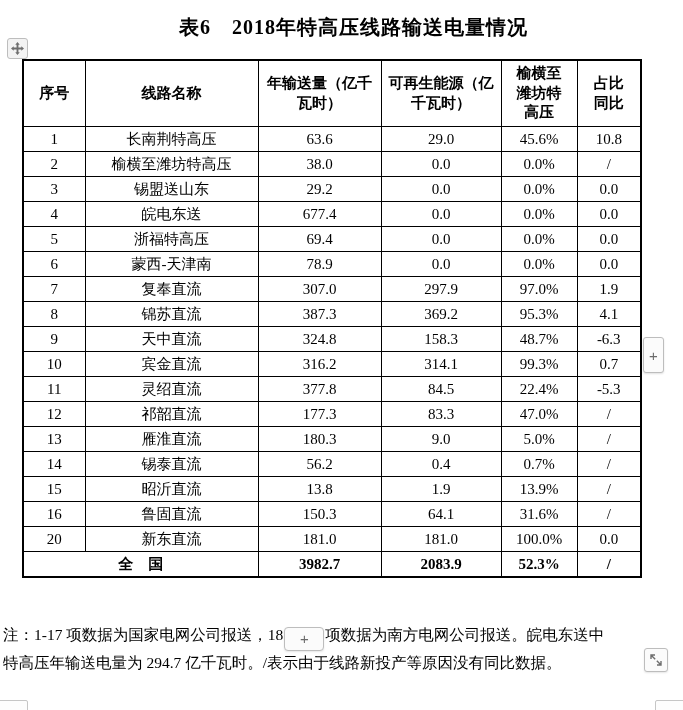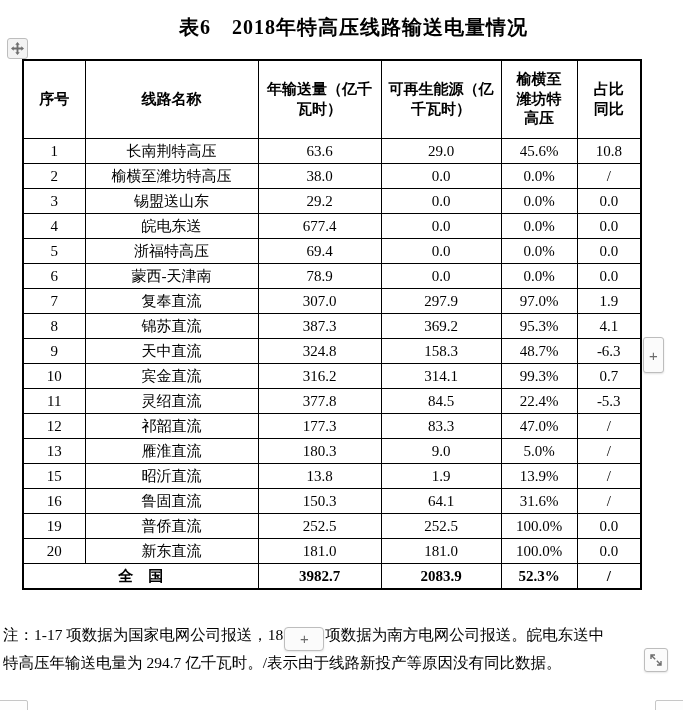--- a/index.html
+++ b/index.html
@@ -15,21 +15,21 @@
     position:absolute;left:22px;top:59px;width:618px;
     border-collapse:collapse;table-layout:fixed;border:2px solid #000;
   }
   table.uhv th,table.uhv td{
     border:1px solid #000;text-align:center;vertical-align:middle;
     font-size:15px;padding:0;overflow:hidden;
   }
   table.uhv thead th{height:61px;font-weight:bold;line-height:1.3;}
   table.uhv thead th.h-annual,table.uhv thead th.h-renew{padding:0 5px;}
   table.uhv thead th.h-share{padding:0 15px;}
-  table.uhv thead th.h-yoy{padding:8px 14px;}
+  table.uhv thead th.h-yoy{padding:2px 14px;}
   table.uhv tbody td{height:24px;}
   table.uhv tfoot td{height:24px;font-weight:bold;}
   
   .ctl{
     position:absolute;background:#fbfbfb;border:1px solid #bdbdbd;border-radius:3px;
     display:flex;align-items:center;justify-content:center;box-sizing:border-box;
     color:#6a6a6a;font-family:"Liberation Sans",sans-serif;
   }
   .move-handle{left:7px;top:38px;width:21px;height:21px;background:#f3f3f3;}
   .insert-col-btn{left:643px;top:337px;width:21px;height:36px;font-size:15px;box-shadow:0 1px 2px rgba(0,0,0,.12);}
@@ -179,42 +179,42 @@
       </tr>
       <tr>
         <td>13</td>
         <td>雁淮直流</td>
         <td>180.3</td>
         <td>9.0</td>
         <td>5.0%</td>
         <td>/</td>
       </tr>
       <tr>
+        <td>14</td>
+        <td>锡泰直流</td>
+        <td>56.2</td>
+        <td>0.4</td>
+        <td>0.7%</td>
+        <td>/</td>
+      </tr>
+      <tr>
         <td>15</td>
         <td>昭沂直流</td>
         <td>13.8</td>
         <td>1.9</td>
         <td>13.9%</td>
         <td>/</td>
       </tr>
       <tr>
         <td>16</td>
         <td>鲁固直流</td>
         <td>150.3</td>
         <td>64.1</td>
         <td>31.6%</td>
         <td>/</td>
-      </tr>
-      <tr>
-        <td>19</td>
-        <td>普侨直流</td>
-        <td>252.5</td>
-        <td>252.5</td>
-        <td>100.0%</td>
-        <td>0.0</td>
       </tr>
       <tr>
         <td>20</td>
         <td>新东直流</td>
         <td>181.0</td>
         <td>181.0</td>
         <td>100.0%</td>
         <td>0.0</td>
       </tr>
     </tbody>

